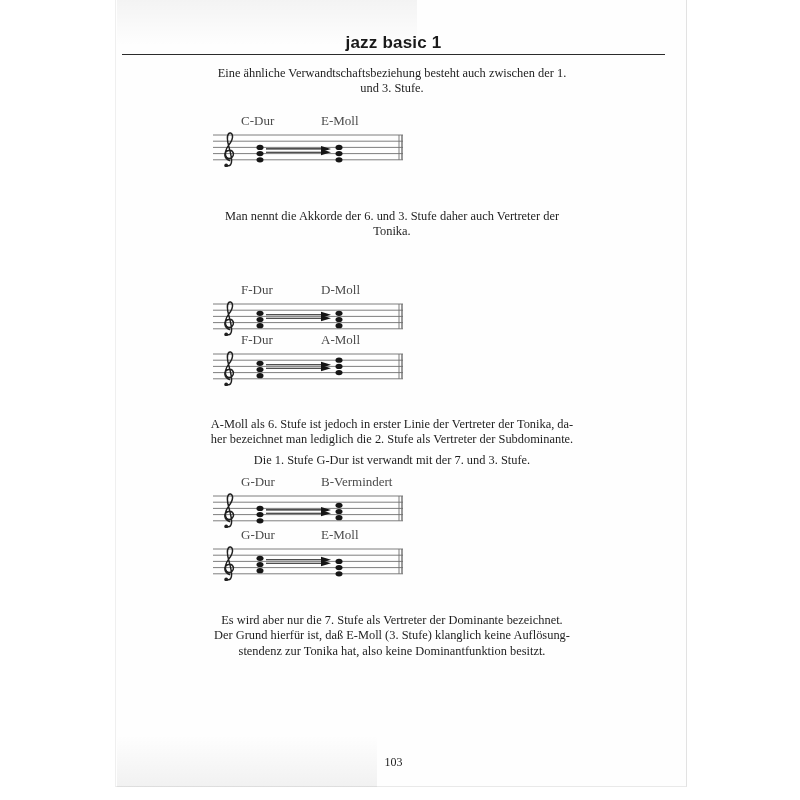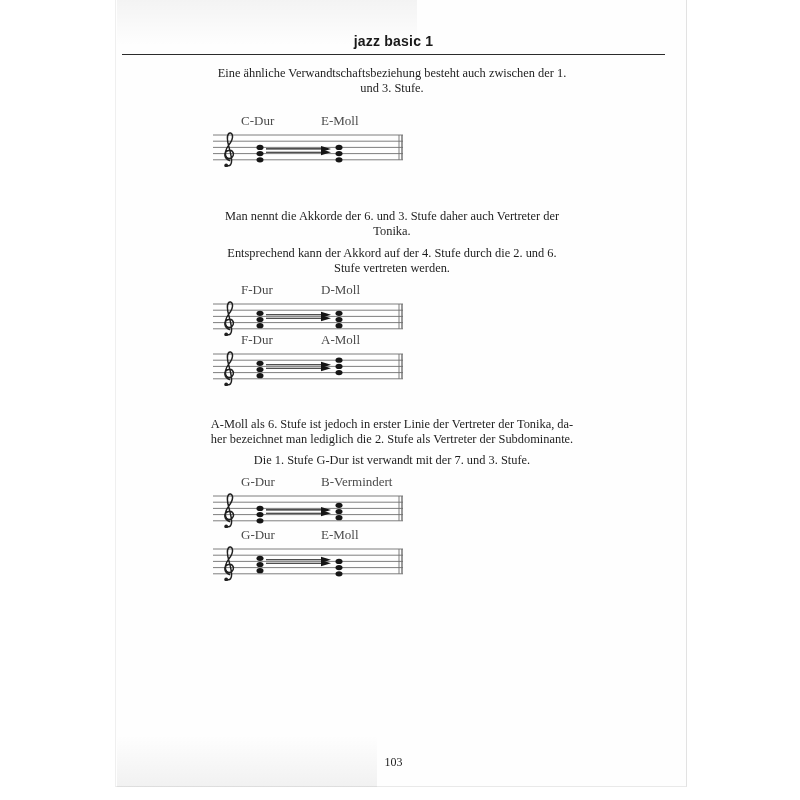--- a/index.html
+++ b/index.html
@@ -57,21 +57,21 @@
 
   
   .running-head {
     position: absolute;
     left: 122px;
     top: 33px;
     width: 543px;
     text-align: center;
     font-family: "Liberation Sans", sans-serif;
     font-weight: bold;
-    font-size: 14px;
+    font-size: 17px;
     letter-spacing: 0.2px;
     color: #1a1a1a;
   }
   .head-rule {
     position: absolute;
     left: 122px;
     top: 54px;
     width: 543px;
     height: 1px;
     background: #2b2b2b;
@@ -172,22 +172,20 @@
        <ellipse cx="126" cy="20.4" rx="3.5" ry="2.6" fill="#161616"></ellipse>
           <ellipse cx="126" cy="26.6" rx="3.5" ry="2.6" fill="#161616"></ellipse>
           <ellipse cx="126" cy="32.8" rx="3.5" ry="2.6" fill="#161616"></ellipse>
        <line x1="186" y1="8" x2="186" y2="32.8" stroke="#6f6f6f" stroke-width="0.9"></line>
      <line x1="189" y1="8" x2="189" y2="32.8" stroke="#6f6f6f" stroke-width="1.4"></line>
      </svg></div>
   </div>
 
   <div class="para para-b">Man nennt die Akkorde der 6. und 3. Stufe daher auch Vertreter der
 Tonika.</div>
-  <div class="para para-c">Entsprechend kann der Akkord auf der 4. Stufe durch die 2. und 6.
-Stufe vertreten werden.</div>
 
   <div class="staff-system sys-2">
     <div class="chord-label label-left">F-Dur</div>
     <div class="chord-label label-right">D-Moll</div>
     <div class="staff-svg"><svg width="190" height="40" viewBox="0 0 190 40" xmlns="http://www.w3.org/2000/svg">
        <line x1="0" y1="8" x2="190" y2="8" stroke="#6f6f6f" stroke-width="0.9"></line>
           <line x1="0" y1="14.2" x2="190" y2="14.2" stroke="#6f6f6f" stroke-width="0.9"></line>
           <line x1="0" y1="20.4" x2="190" y2="20.4" stroke="#6f6f6f" stroke-width="0.9"></line>
           <line x1="0" y1="26.6" x2="190" y2="26.6" stroke="#6f6f6f" stroke-width="0.9"></line>
           <line x1="0" y1="32.8" x2="190" y2="32.8" stroke="#6f6f6f" stroke-width="0.9"></line>
@@ -327,17 +325,20 @@
     <path d="M108 15.799999999999997 L118 18.799999999999997 L108 21.799999999999997 Z" fill="#151515"></path>
     <path d="M108 19.199999999999996 L118 22.199999999999996 L108 25.199999999999996 Z" fill="#151515"></path>
        <ellipse cx="126" cy="20.4" rx="3.5" ry="2.6" fill="#161616"></ellipse>
           <ellipse cx="126" cy="26.6" rx="3.5" ry="2.6" fill="#161616"></ellipse>
           <ellipse cx="126" cy="32.8" rx="3.5" ry="2.6" fill="#161616"></ellipse>
        <line x1="186" y1="8" x2="186" y2="32.8" stroke="#6f6f6f" stroke-width="0.9"></line>
      <line x1="189" y1="8" x2="189" y2="32.8" stroke="#6f6f6f" stroke-width="1.4"></line>
      </svg></div>
   </div>
 
+  <div class="para para-f">Es wird aber nur die 7. Stufe als Vertreter der Dominante bezeichnet.
+Der Grund hierfür ist, daß E-Moll (3. Stufe) klanglich keine Auflösung-
+stendenz zur Tonika hat, also keine Dominantfunktion besitzt.</div>
 
   <div style="position:absolute; left:122px; top:755px; width:543px; text-align:center;
               font-family:'Liberation Serif',serif; font-size:12px; color:#222;">103</div>
 
 </div>
 
 </body></html>

